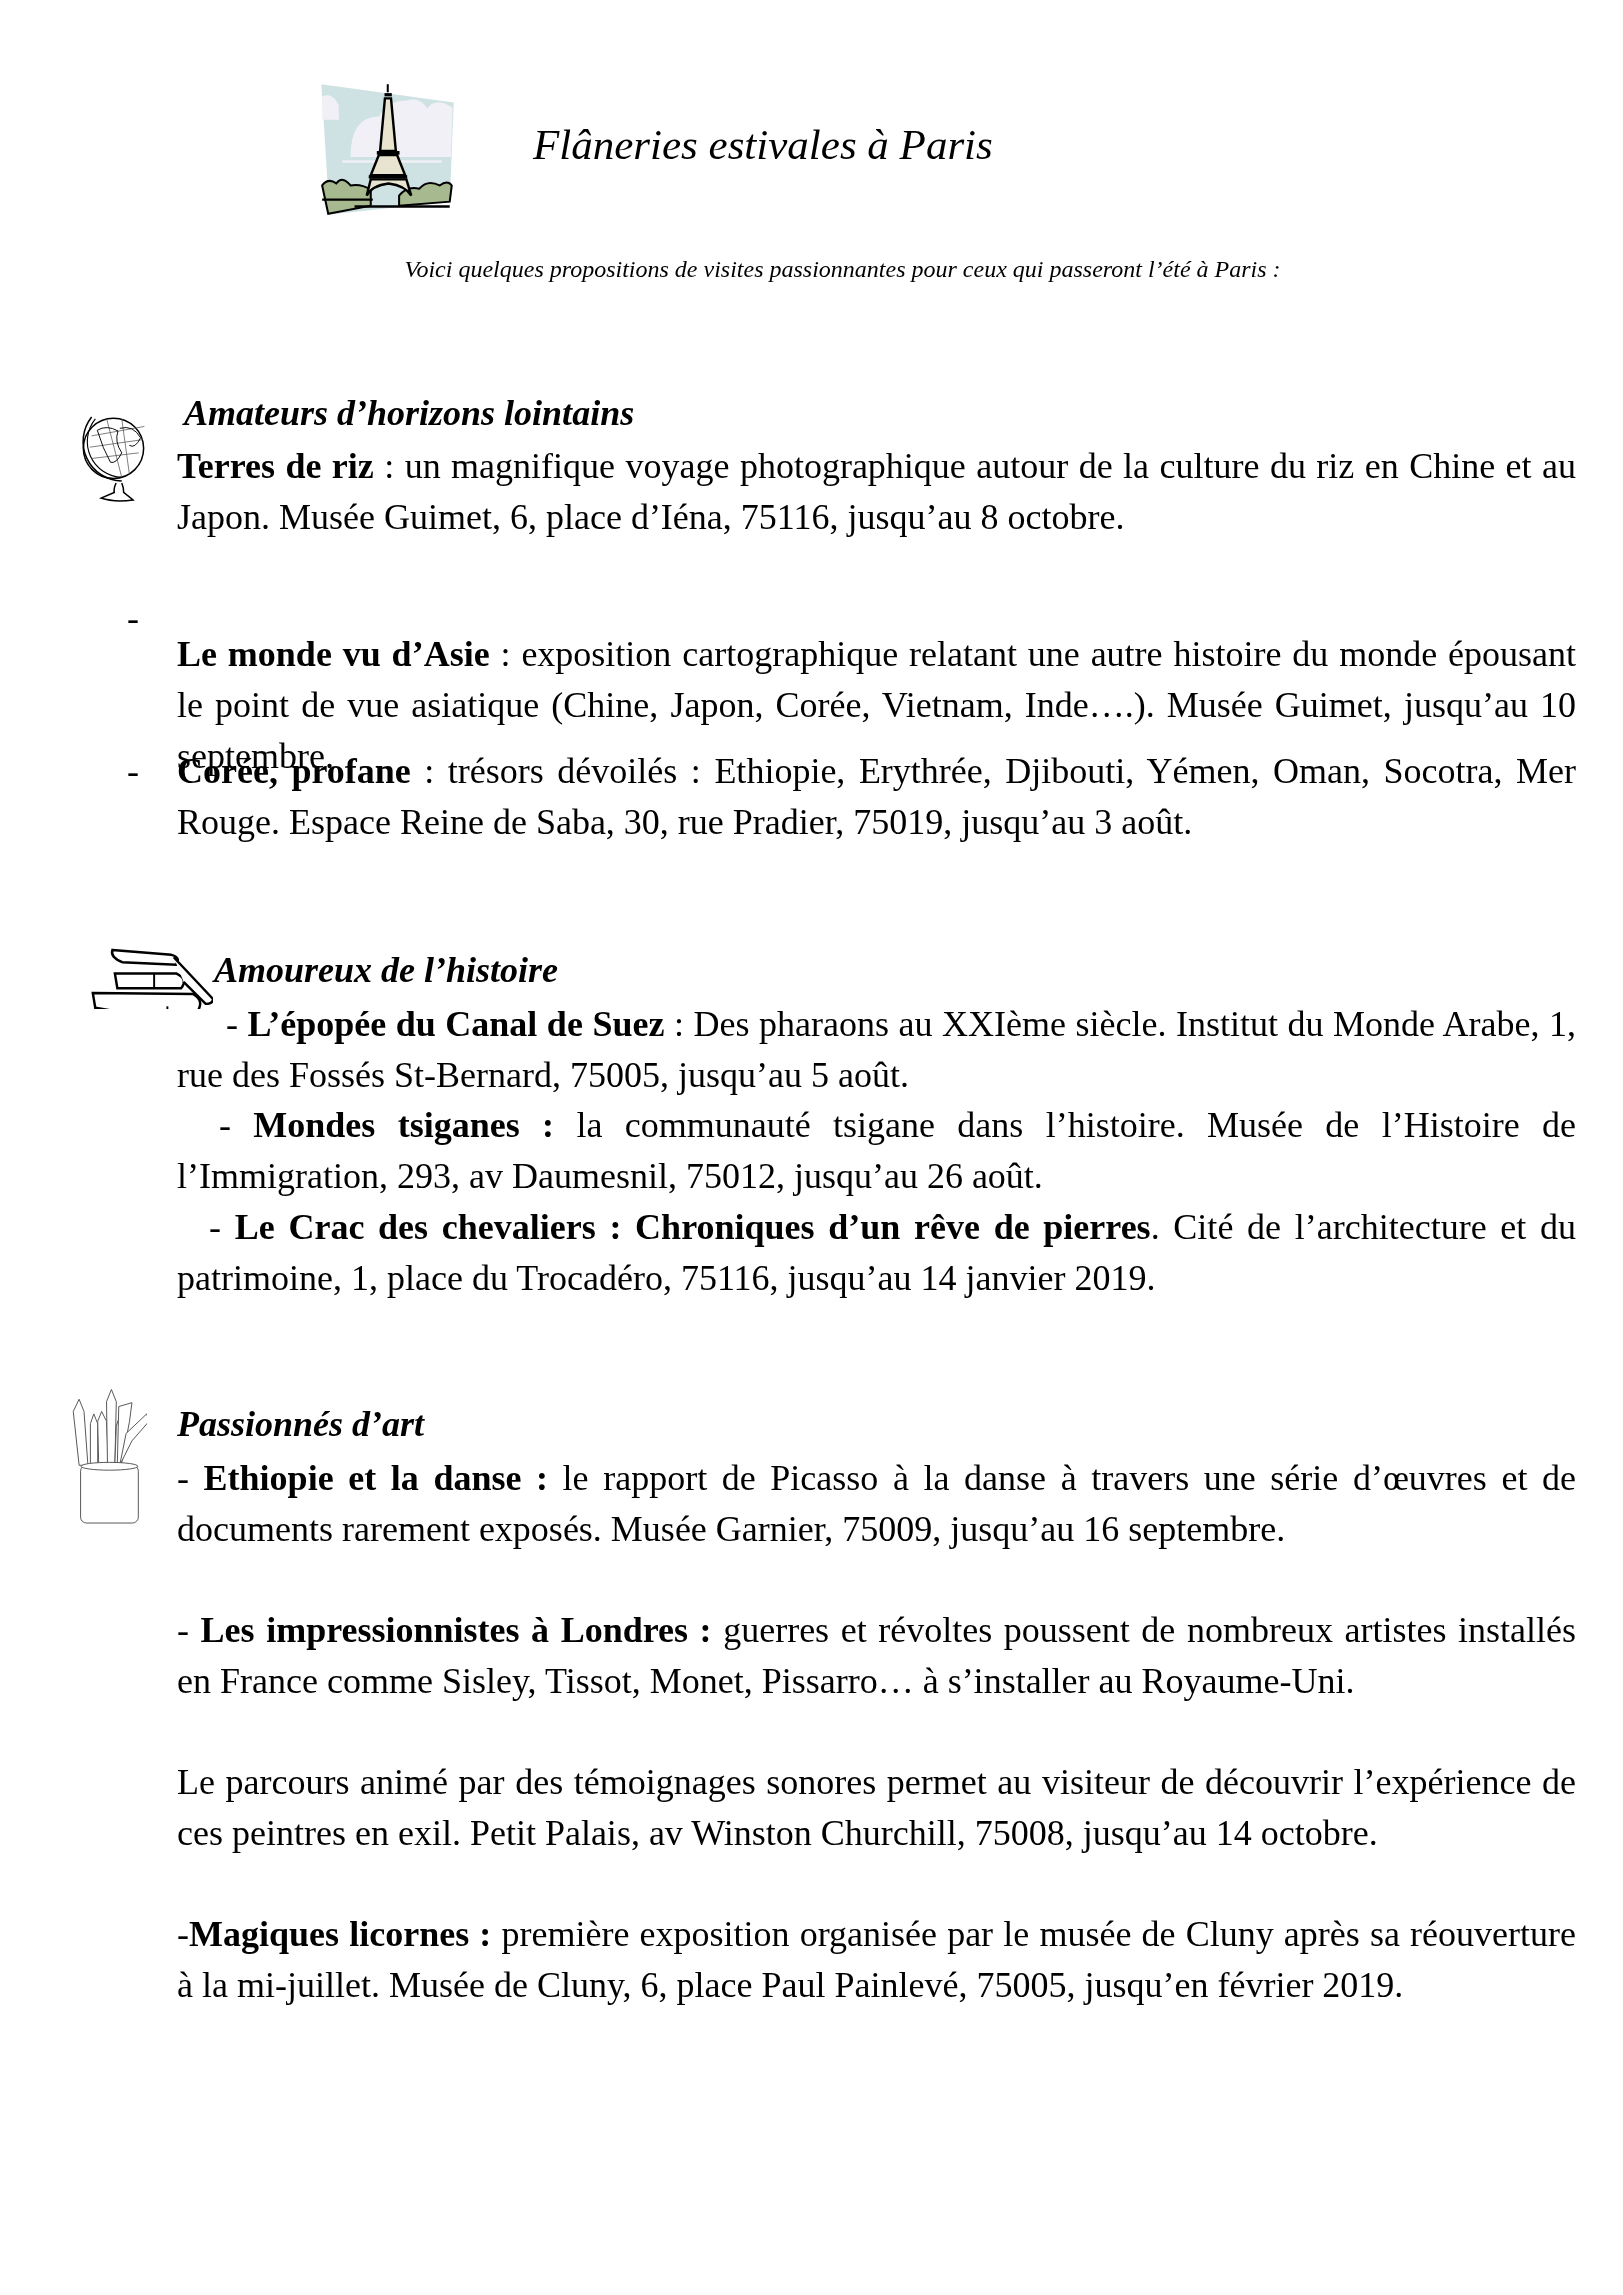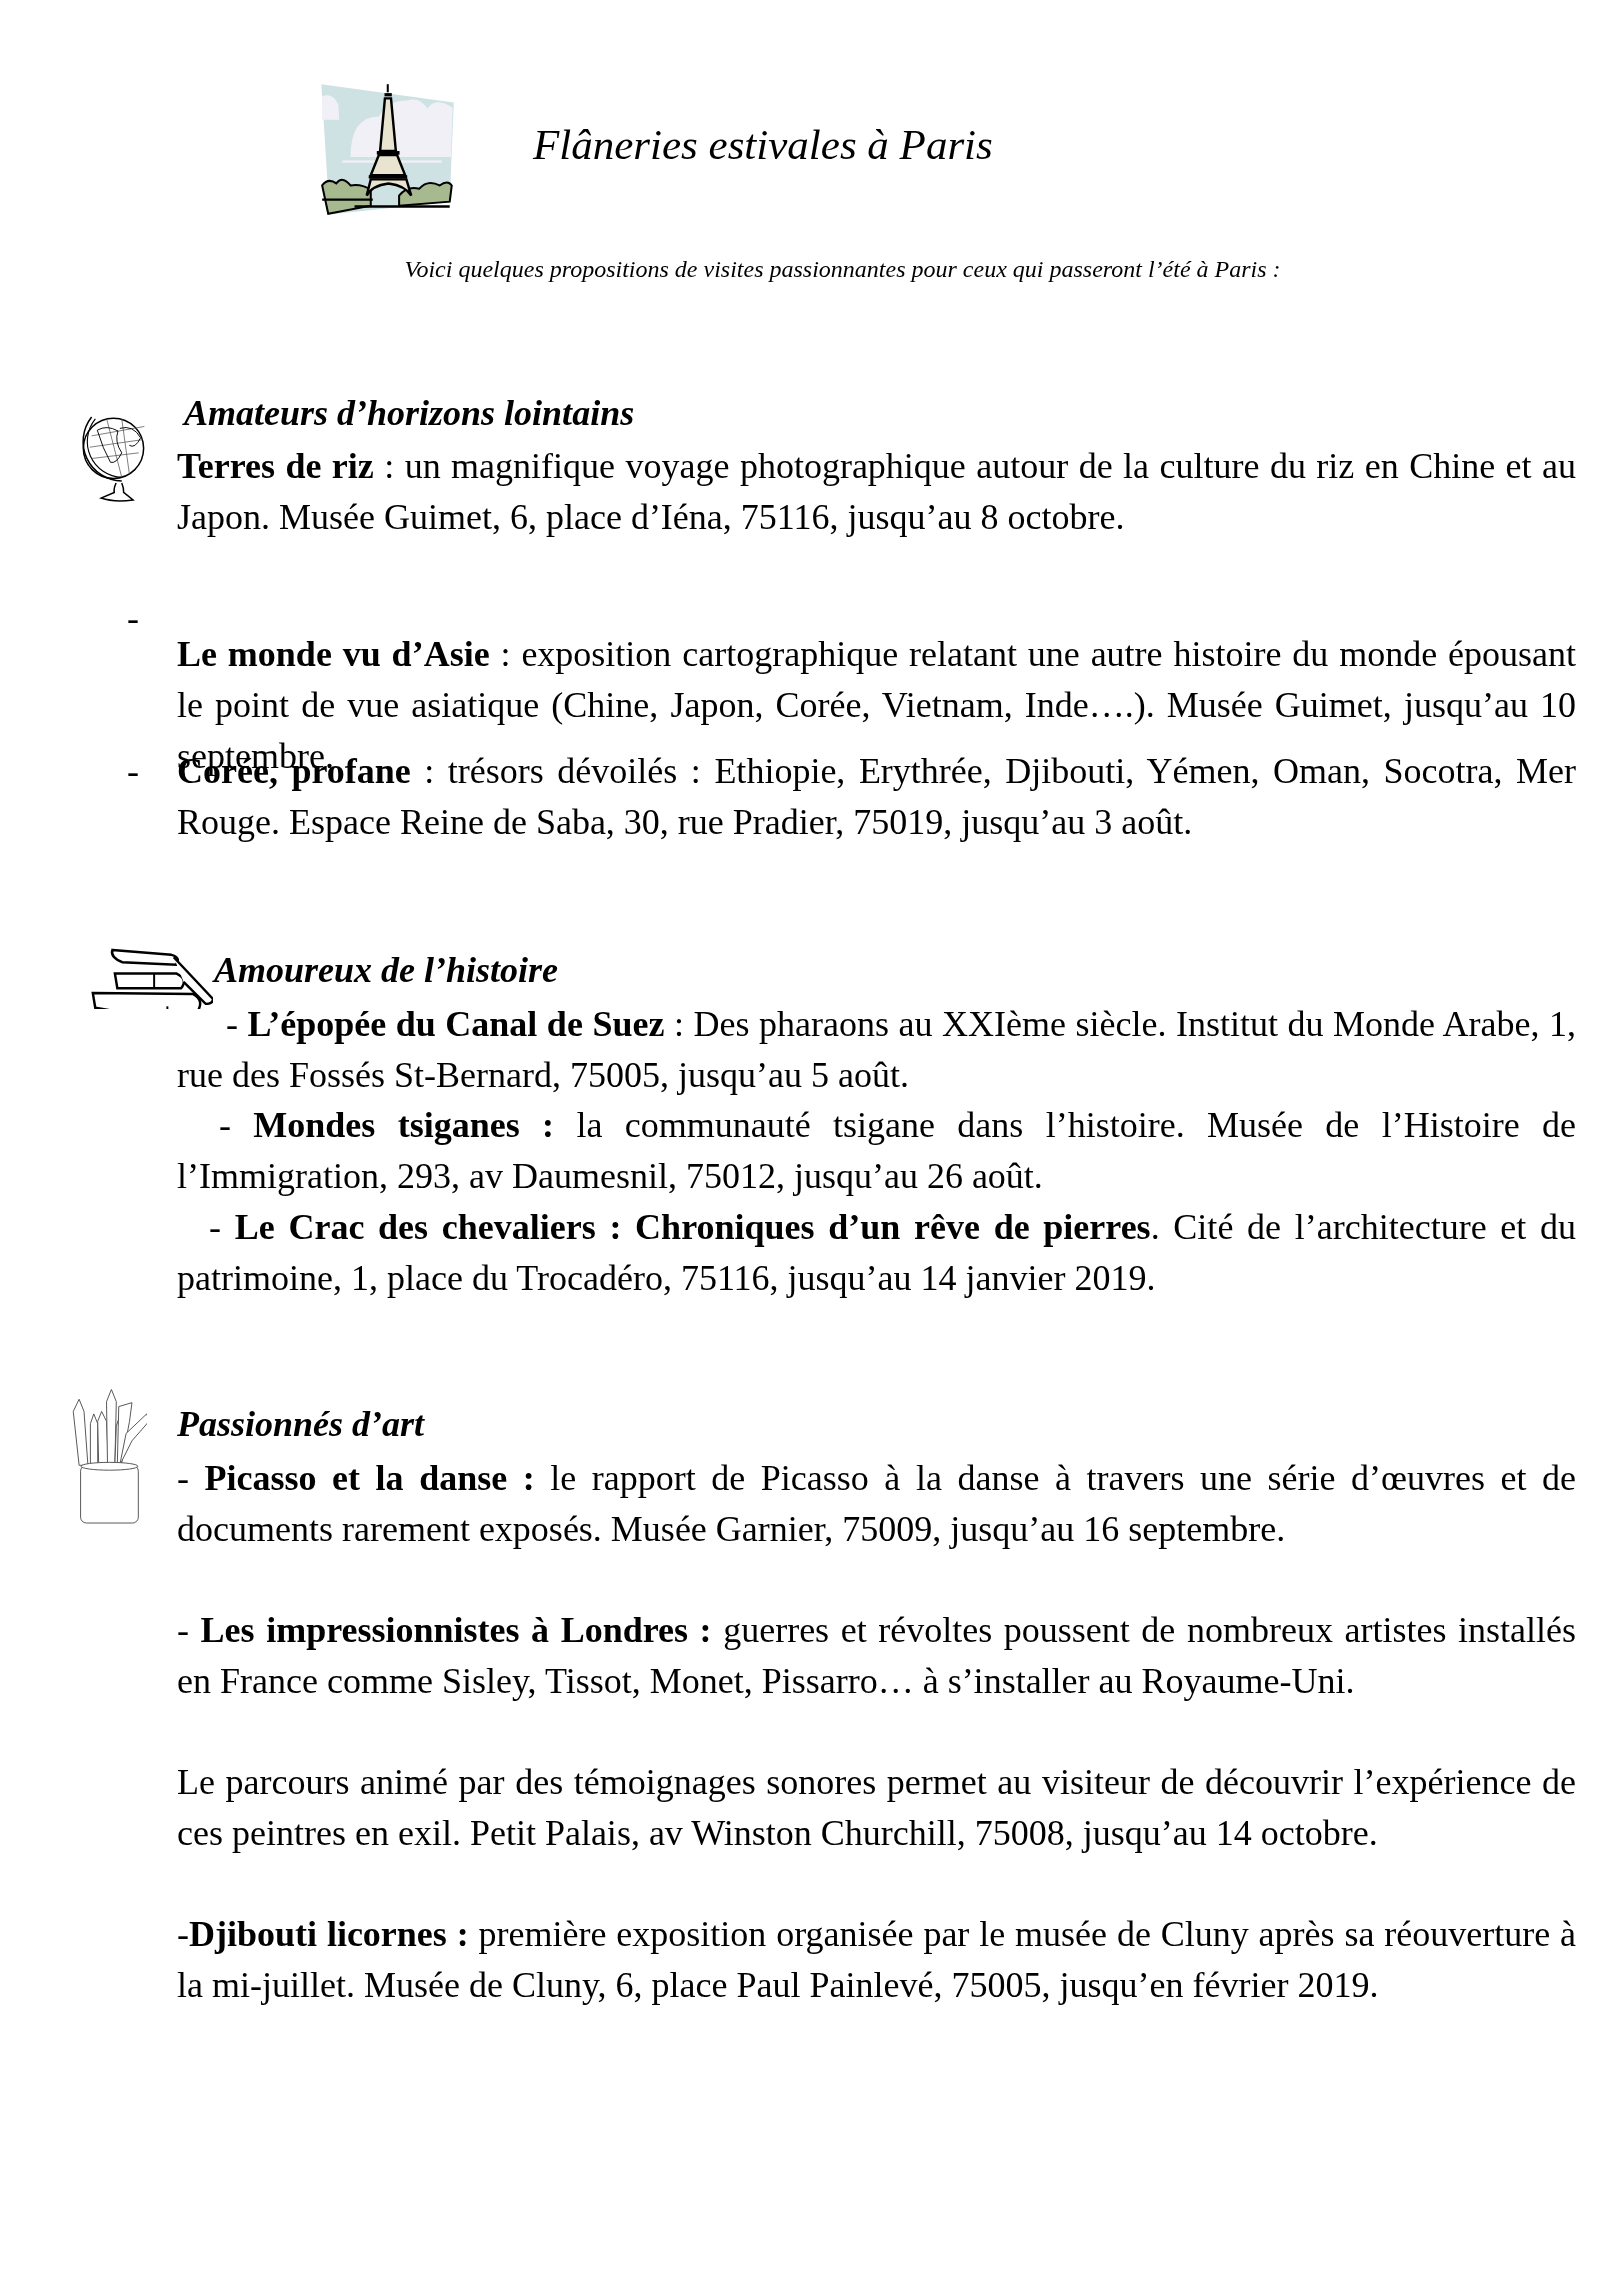--- a/index.html
+++ b/index.html
@@ -104,24 +104,24 @@
       <path d="M103,40 L130,32 L125,70 L108,160 L100,160 Z"></path>
       <path d="M118,95 L160,55 L165,70 L130,110 L105,160 Z"></path>
       <rect x="25" y="160" width="118" height="118" rx="12"></rect>
       <ellipse cx="84" cy="162" rx="58" ry="8"></ellipse>
     </g>
   </svg>
 </div>
 <div class="abs heading" style="left:177px; top:1406px;">Passionnés d’art</div>
 
 <div class="block para" style="top:1453px;">
-  <span>- </span><span class="b">Picasso et la danse :</span><span> </span><span>le rapport de Picasso à la danse à travers une série d’œuvres et de documents rarement exposés. Musée Garnier, 75009, jusqu’au 16 septembre.</span>
+  <span>- </span><span class="b">Ethiopie et la danse :</span><span> </span><span>le rapport de Picasso à la danse à travers une série d’œuvres et de documents rarement exposés. Musée Garnier, 75009, jusqu’au 16 septembre.</span>
 </div>
 
 <div class="block para" style="top:1605px;">
   <span>- </span><span class="b">Les impressionnistes à Londres :</span><span> </span><span>guerres et révoltes poussent de nombreux artistes installés en France comme Sisley, Tissot, Monet, Pissarro… à s’installer au Royaume-Uni.</span>
 </div>
 <div class="block para" style="top:1757px;">Le parcours animé par des témoignages sonores permet au visiteur de découvrir l’expérience de ces peintres en exil. Petit Palais, av Winston Churchill, 75008, jusqu’au 14 octobre.</div>
 
 <div class="block para" style="top:1909px;">
-  <span>-</span><span class="b">Djibouti licornes :</span><span> </span><span>première exposition organisée par le musée de Cluny après sa réouverture à la mi-juillet. Musée de Cluny, 6, place Paul Painlevé, 75005, jusqu’en février 2019.</span>
+  <span>-</span><span class="b">Magiques licornes :</span><span> </span><span>première exposition organisée par le musée de Cluny après sa réouverture à la mi-juillet. Musée de Cluny, 6, place Paul Painlevé, 75005, jusqu’en février 2019.</span>
 </div>
 
 
 </body></html>

